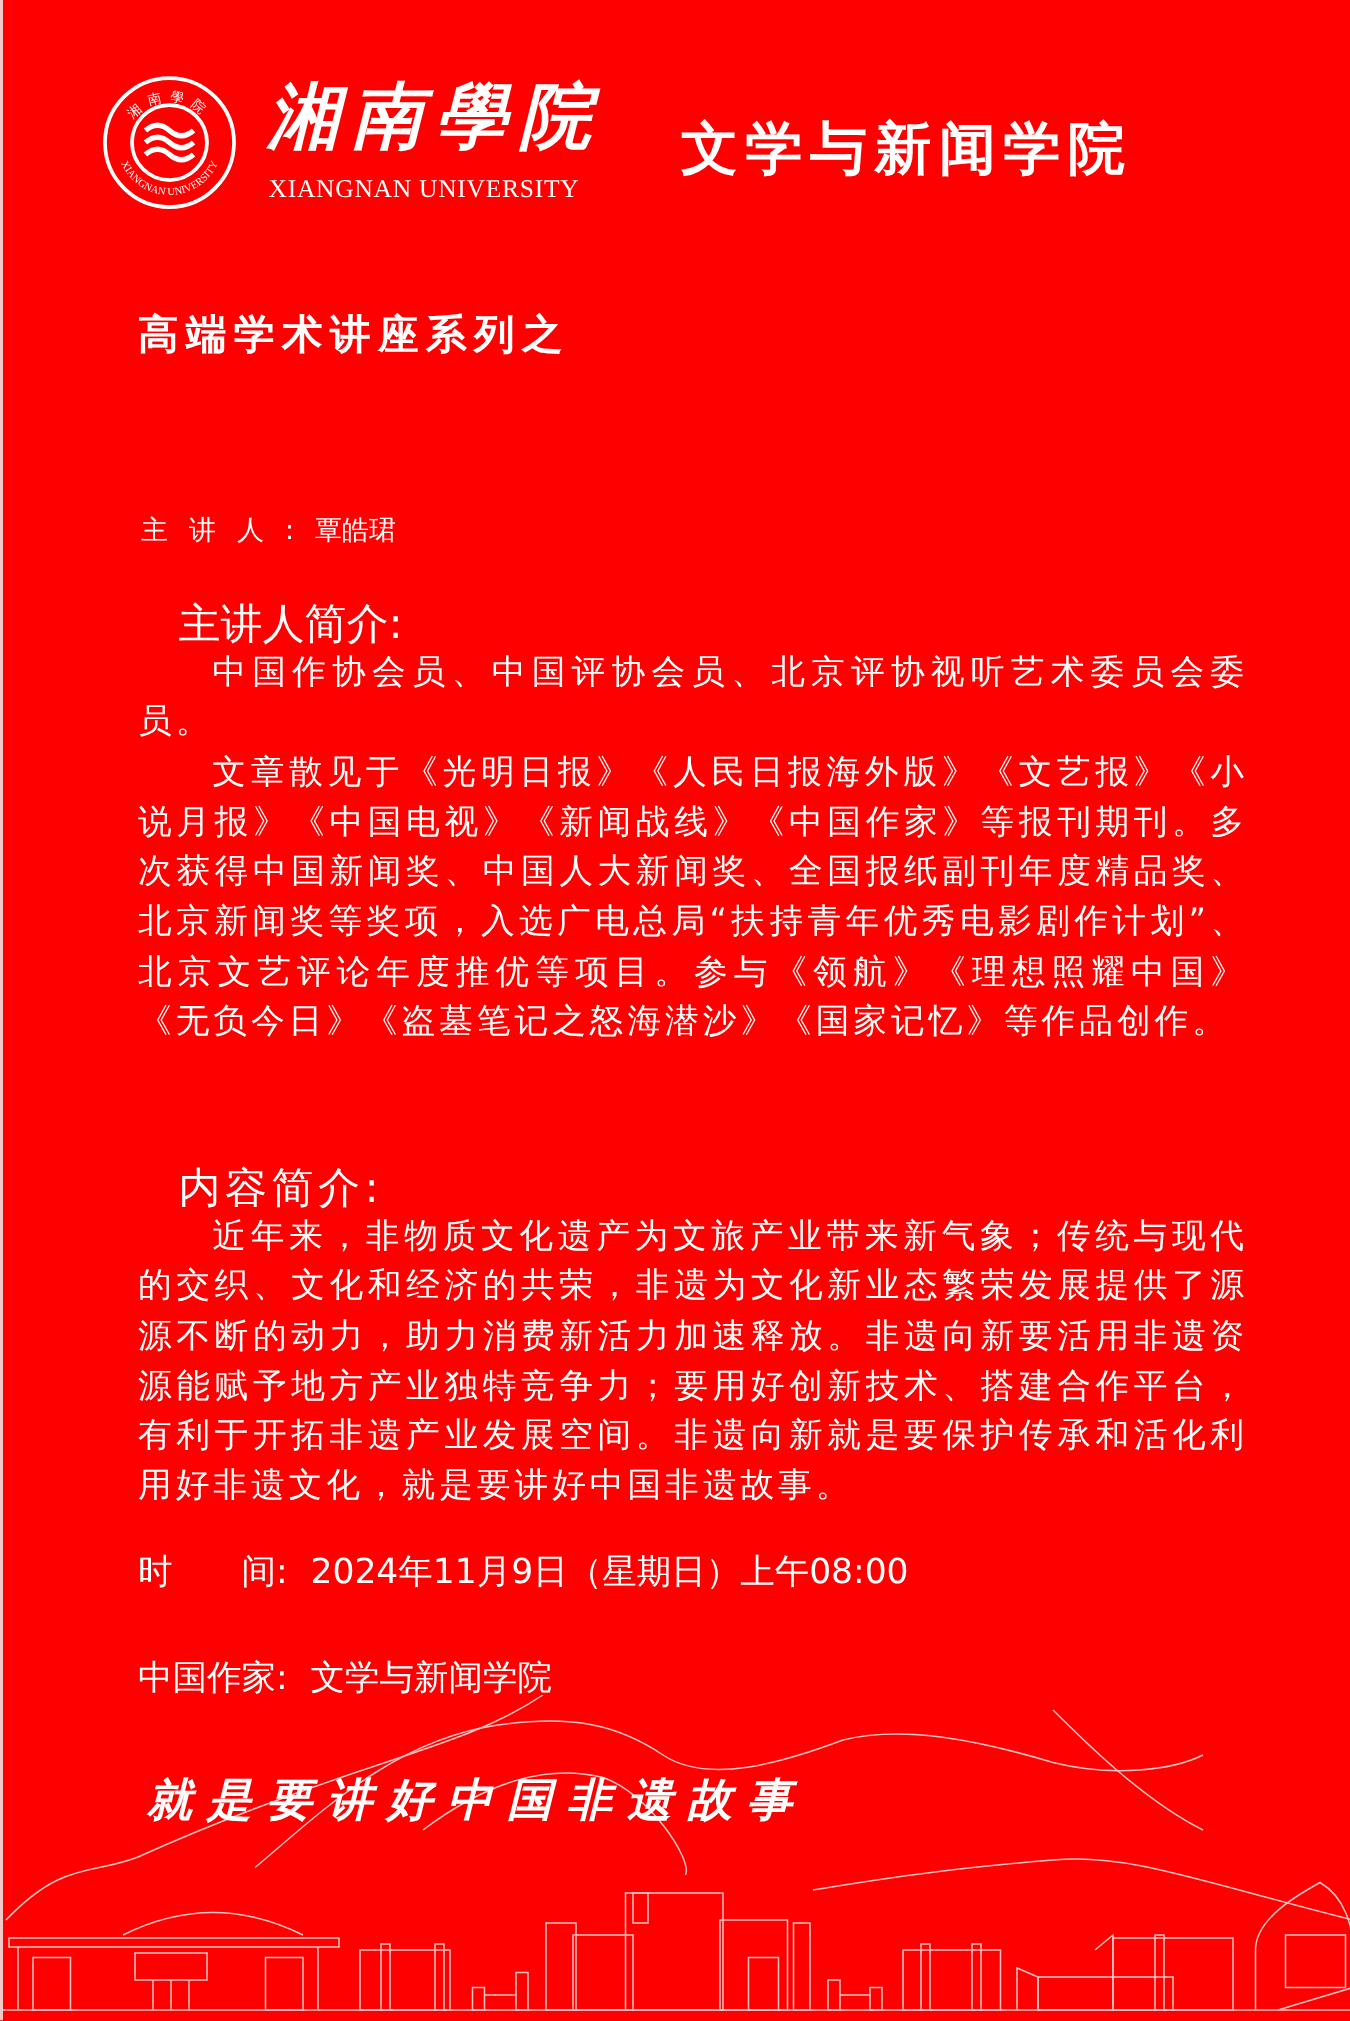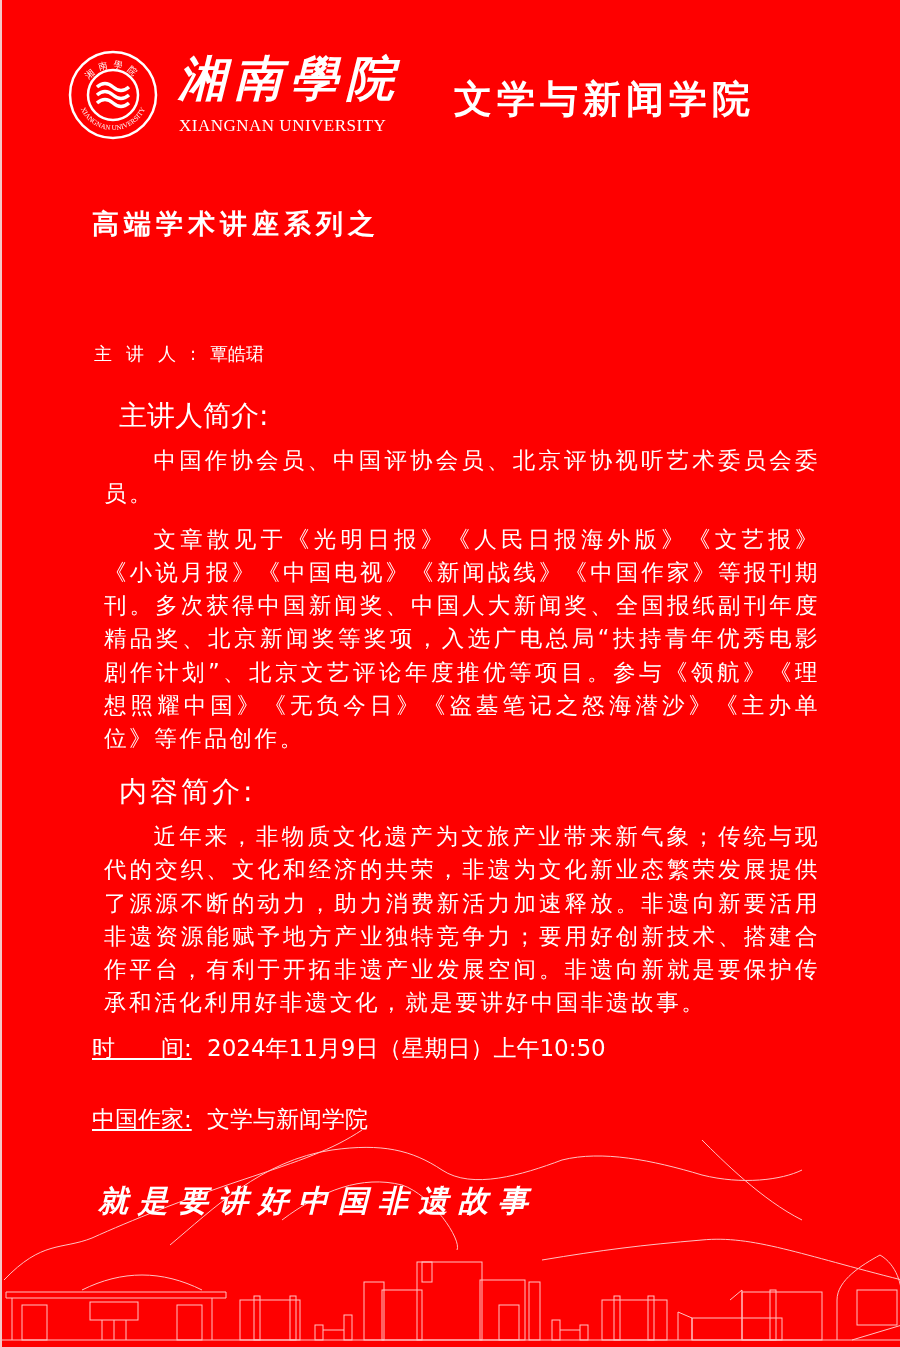--- a/index.html
+++ b/index.html
@@ -14,23 +14,23 @@
     .uni-cn { position: absolute; left: 176px; top: 54px; font-family: "DejaVu Serif", serif; font-size: 48px; color: #fff; letter-spacing: 8px; font-weight: bold; font-style: italic; line-height: 1; }
     .uni-en { position: absolute; left: 177px; top: 117px; font-family: "Liberation Serif", serif; font-size: 17px; color: #fff; letter-spacing: 0.5px; line-height: 1; }
     .college { position: absolute; left: 452px; top: 80px; font-family: "DejaVu Sans", sans-serif; font-size: 38px; color: #fff; letter-spacing: 5px; font-weight: bold; line-height: 1; }
     .series { position: absolute; left: 90px; top: 182px; font-family: "DejaVu Serif", serif; font-size: 27px; color: #ffffff; letter-spacing: 5px; font-weight: bold; line-height: 1; margin-top: 28px; }
     .title { position: absolute; left: 268px; top: 243px; font-family: "DejaVu Sans", sans-serif; font-size: 56px; color: #0a0a0a; font-weight: bold; line-height: 1; }
     .title span { display: inline-block; width: 108px; }
     .speaker { position: absolute; left: 92px; top: 345px; font-size: 18px; color: #fff; line-height: 1; }
     .speaker .lbl { letter-spacing: 14px; }
     .h2 { position: absolute; left: 90px; font-size: 28px; color: #fff; line-height: 1; margin-left: 27px; }
     .para { position: absolute; left: 90px; width: 740px; font-size: 22.5px; color: #fff; line-height: 33.3px; letter-spacing: 2.6px; text-align: justify; }
-    .para p { margin: 12px; text-indent: 2.2em; }
+    .para p { margin: 0; text-indent: 2.2em; }
     .info { position: absolute; left: 90px; font-size: 23px; color: #fff; line-height: 1; }
-    .info .k { display: inline-block; width: 115px; text-decoration: underline; }
+    .info .k { display: inline-block; width: 115px; }
     .welcome { position: absolute; left: 96px; top: 1186px; font-family: "DejaVu Serif", serif; font-size: 30px; color: #fff; letter-spacing: 10px; font-weight: bold; font-style: italic; line-height: 1; }
     .skyline { position: absolute; left: 0; top: 1130px; width: 900px; height: 217px; }
   </style>
 </head>
 <body>
 
 <div class="poster">
 
   <svg class="logo" viewBox="0 0 90 90">
     <circle cx="45" cy="45" r="43" fill="none" stroke="#fff" stroke-width="2.5"></circle>
@@ -53,30 +53,30 @@
   <div class="series">高端学术讲座系列之</div>
 
 
   <div class="speaker">
     <span class="lbl">主讲人:</span><span>覃皓珺</span>
   </div>
 
   <div class="h2" style="top:402px;">主讲人简介:</div>
   <div class="para" style="top:432px;">
     <p>中国作协会员、中国评协会员、北京评协视听艺术委员会委员。</p>
-    <p>文章散见于《光明日报》《人民日报海外版》《文艺报》《小说月报》《中国电视》《新闻战线》《中国作家》等报刊期刊。多次获得中国新闻奖、中国人大新闻奖、全国报纸副刊年度精品奖、北京新闻奖等奖项，入选广电总局“扶持青年优秀电影剧作计划”、北京文艺评论年度推优等项目。参与《领航》《理想照耀中国》《无负今日》《盗墓笔记之怒海潜沙》《主办单位》等作品创作。</p>
+    <p>文章散见于《光明日报》《人民日报海外版》《文艺报》《小说月报》《中国电视》《新闻战线》《中国作家》等报刊期刊。多次获得中国新闻奖、中国人大新闻奖、全国报纸副刊年度精品奖、北京新闻奖等奖项，入选广电总局“扶持青年优秀电影剧作计划”、北京文艺评论年度推优等项目。参与《领航》《理想照耀中国》《无负今日》《盗墓笔记之怒海潜沙》《国家记忆》等作品创作。</p>
   </div>
 
   <div class="h2" style="top:778px; letter-spacing:3px;">内容简介:</div>
   <div class="para" style="top:808px;">
     <p>近年来，非物质文化遗产为文旅产业带来新气象；传统与现代的交织、文化和经济的共荣，非遗为文化新业态繁荣发展提供了源源不断的动力，助力消费新活力加速释放。非遗向新要活用非遗资源能赋予地方产业独特竞争力；要用好创新技术、搭建合作平台，有利于开拓非遗产业发展空间。非遗向新就是要保护传承和活化利用好非遗文化，就是要讲好中国非遗故事。</p>
   </div>
 
   <div class="info" style="top:1037px;">
-    <span class="k">时　　间:</span><span>2024年11月9日（星期日）上午10:50</span>
+    <span class="k">时　　间:</span><span>2024年11月9日（星期日）上午08:00</span>
   </div>
   <div class="info" style="top:1108px;">
     <span class="k">中国作家:</span><span>文学与新闻学院</span>
   </div>
 
   <svg class="skyline" viewBox="0 130 900 217" fill="none" stroke="#ffc2c2" stroke-width="1">
     <path d="M2 280 C40 240, 60 250, 90 238 C130 220, 180 200, 240 180 C300 160, 330 150, 360 130"></path>
     <path d="M168 245 C210 210, 260 160, 330 150 C380 143, 410 150, 440 170 C470 190, 520 175, 560 160 C600 150, 650 160, 700 175 C740 185, 780 180, 800 170"></path>
     <path d="M280 220 C320 190, 360 175, 400 185 C430 195, 460 240, 455 250"></path>
     <path d="M540 260 C600 250, 640 245, 700 240 C750 235, 800 255, 900 280"></path>

